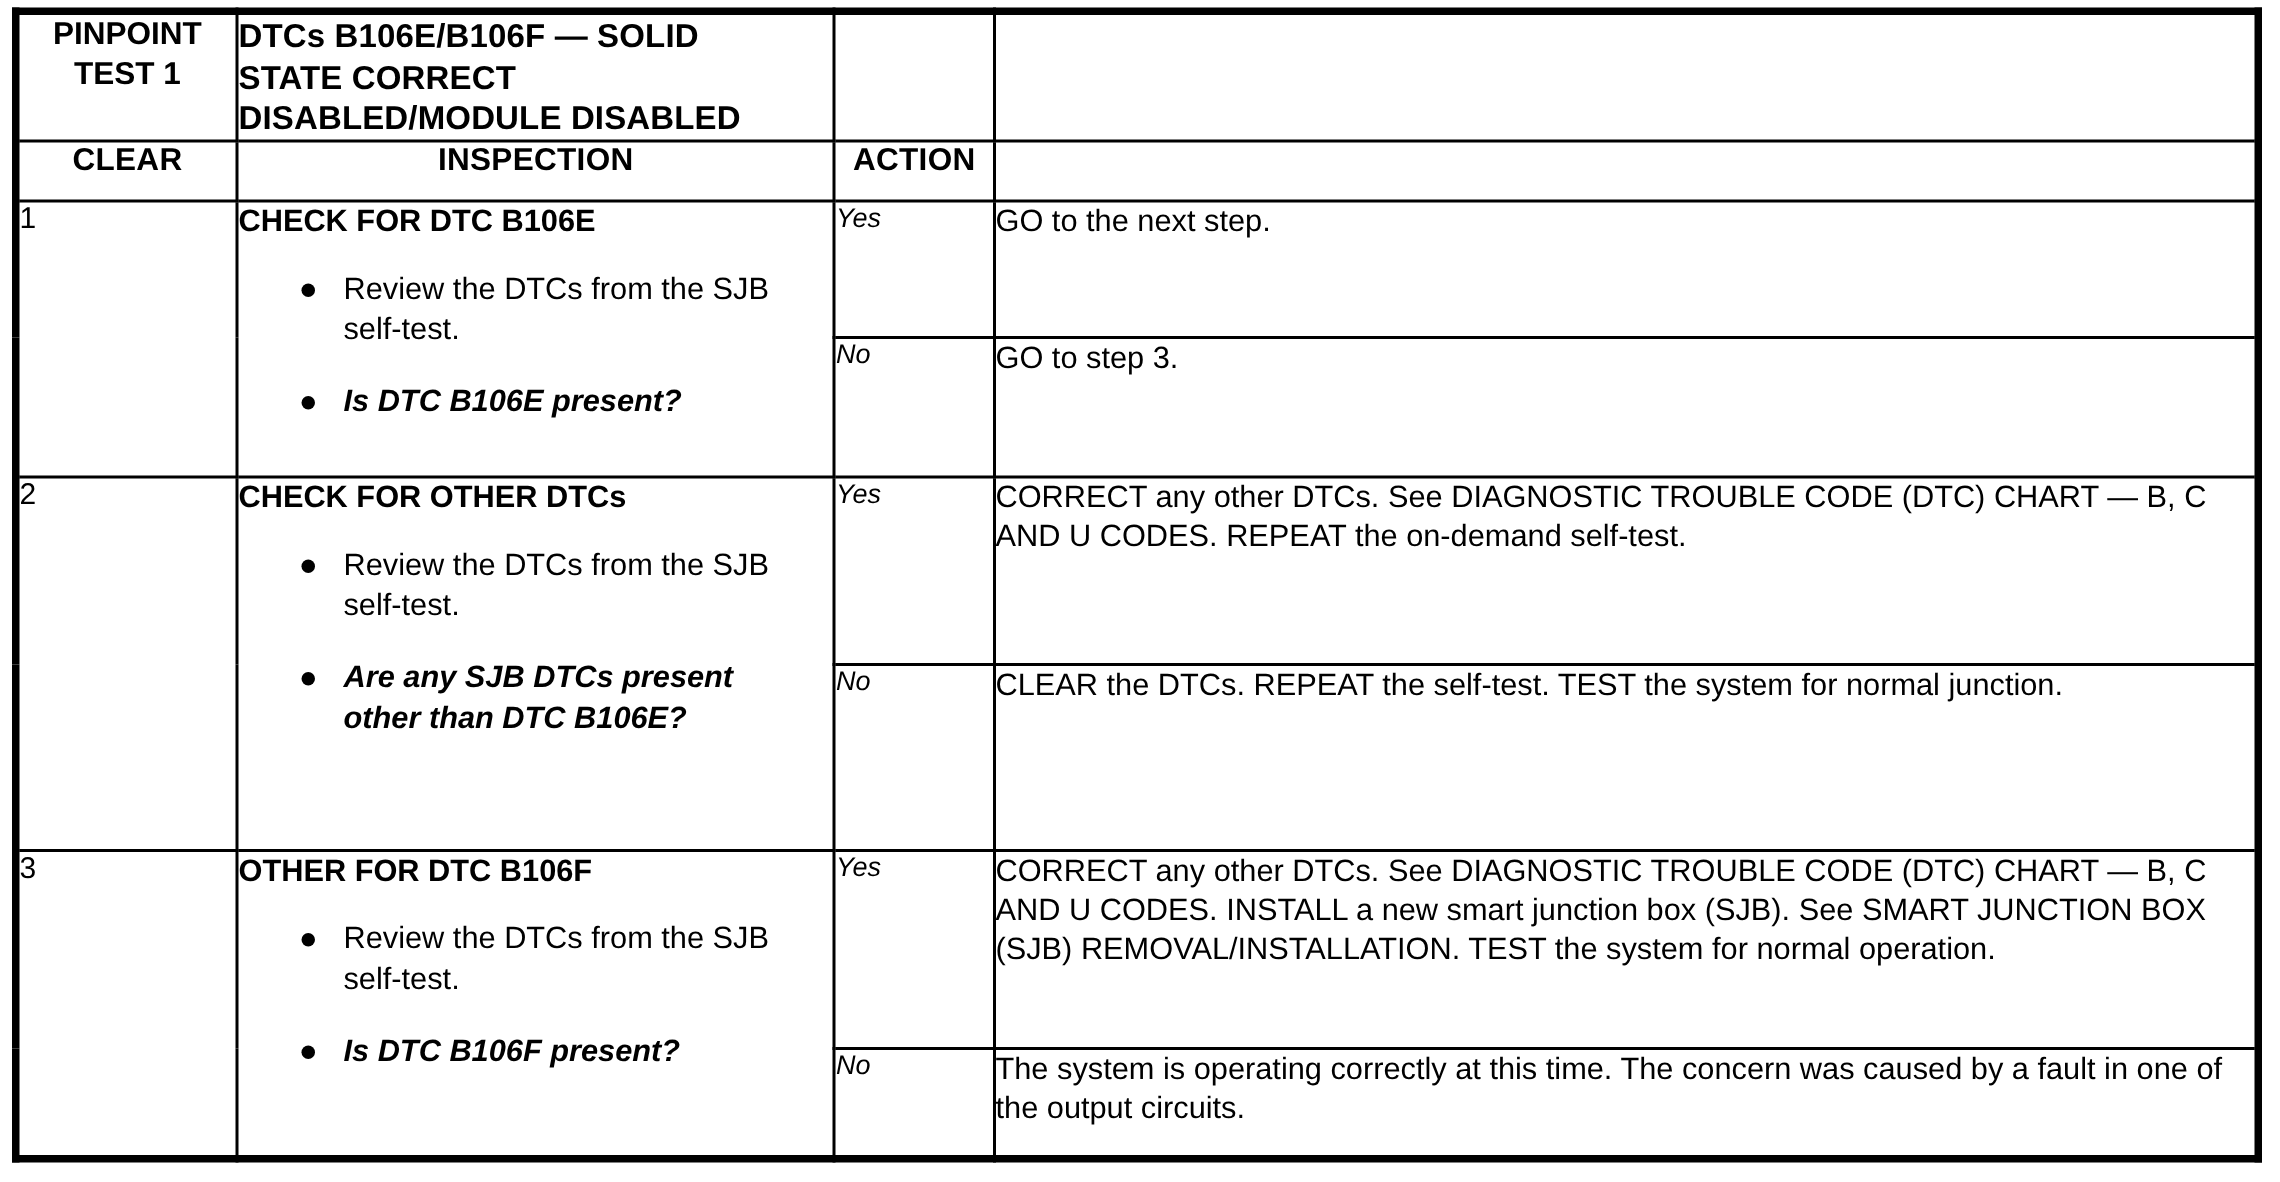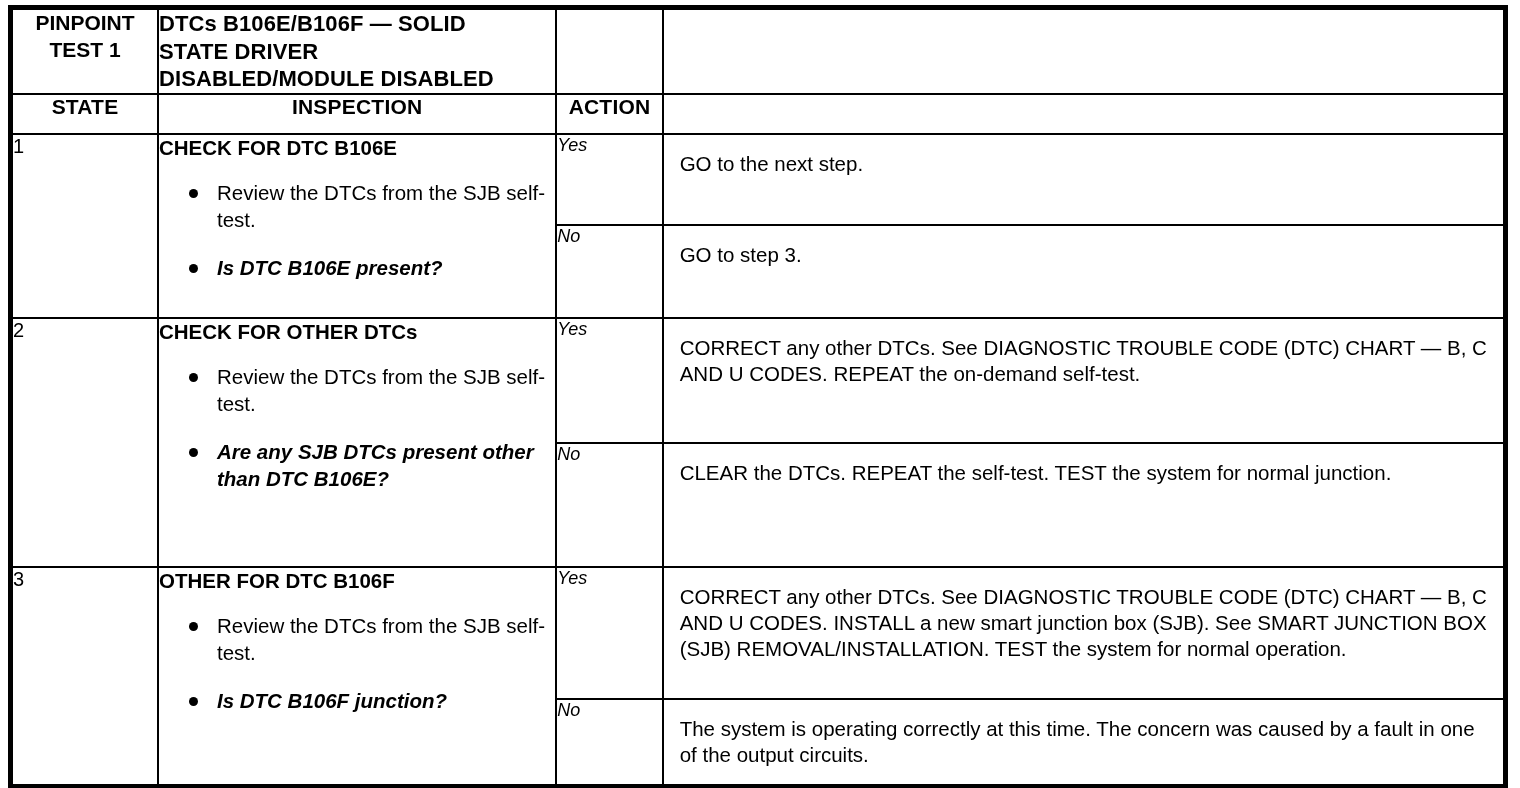--- a/index.html
+++ b/index.html
@@ -90,21 +90,21 @@
     font-size: 20.5px;
     line-height: 1.22;
   }
   .inspect-title {
     margin: 0 0 6px 0;
     white-space: nowrap;
     font-weight: bold;
   }
   .bullet-list {
     list-style: none;
-    margin: 0;
+    margin: 12px;
     padding: 0;
   }
   .bullet-item {
     position: relative;
     padding-left: 58px;
     margin-top: 22px;
     line-height: 1.3;
   }
   .bullet-item:first-child { margin-top: 20px; }
   .bullet-dot {
@@ -124,21 +124,21 @@
     padding: 0 0 0 8px;
     font-style: italic;
   }
 
   .result-cell {
     font-size: 20.5px;
     line-height: 1.27;
     vertical-align: middle;
     padding: 4px 8px 4px 8px;
   }
-  .result-cell p { margin: 16px; }
+  .result-cell p { margin: 0; }
 </style>
 </head>
 <body>
 
 <div class="page">
 
   <table class="pinpoint-table">
     <colgroup>
       <col class="col-step">
       <col class="col-inspect">
@@ -147,29 +147,29 @@
     </colgroup>
     <tbody>
 
       <tr>
         <td class="hdr-pinpoint">
           <div>PINPOINT</div>
           <div>TEST 1</div>
         </td>
         <td class="hdr-title-cell">
           <div>DTCs B106E/B106F — SOLID</div>
-          <div>STATE DRIVER</div>
+          <div>STATE CORRECT</div>
           <div>DISABLED/MODULE DISABLED</div>
         </td>
         <td class="hdr-blank"></td>
         <td class="hdr-blank"></td>
       </tr>
 
       <tr>
-        <td class="sub-hdr">STATE</td>
+        <td class="sub-hdr">CLEAR</td>
         <td class="sub-hdr">INSPECTION</td>
         <td class="sub-hdr">ACTION</td>
         <td class="sub-hdr"></td>
       </tr>
 
       <tr>
         <td class="step-num" rowspan="2">1</td>
         <td class="inspect-cell" rowspan="2">
           <p class="inspect-title">CHECK FOR DTC B106E</p>
           <ul class="bullet-list">
@@ -226,21 +226,21 @@
         <td class="step-num" rowspan="2">3</td>
         <td class="inspect-cell" rowspan="2">
           <p class="inspect-title">OTHER FOR DTC B106F</p>
           <ul class="bullet-list">
             <li class="bullet-item">
               <span class="bullet-dot"></span>
               <span>Review the DTCs from the SJB self-test.</span>
             </li>
             <li class="bullet-item bold">
               <span class="bullet-dot"></span>
-              <span>Is DTC B106F junction?</span>
+              <span>Is DTC B106F present?</span>
             </li>
           </ul>
         </td>
         <td class="action-cell" style="height:130px">Yes</td>
         <td class="result-cell">
           <p>CORRECT any other DTCs. See DIAGNOSTIC TROUBLE CODE (DTC) CHART — B, C AND U CODES. INSTALL a new smart junction box (SJB). See SMART JUNCTION BOX (SJB) REMOVAL/INSTALLATION. TEST the system for normal operation.</p>
         </td>
       </tr>
       <tr>
         <td class="action-cell" style="height:70px">No</td>

